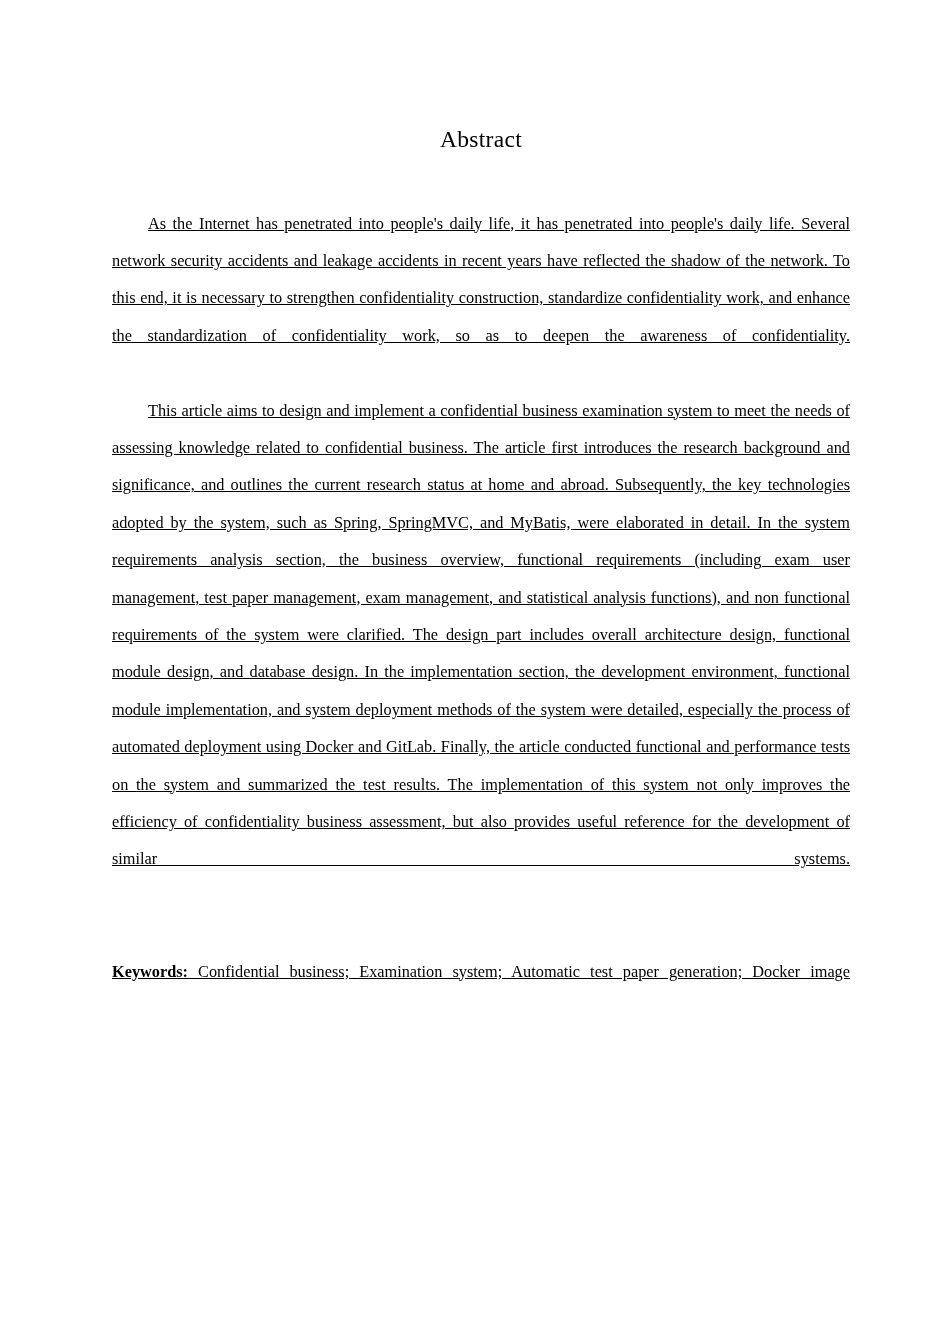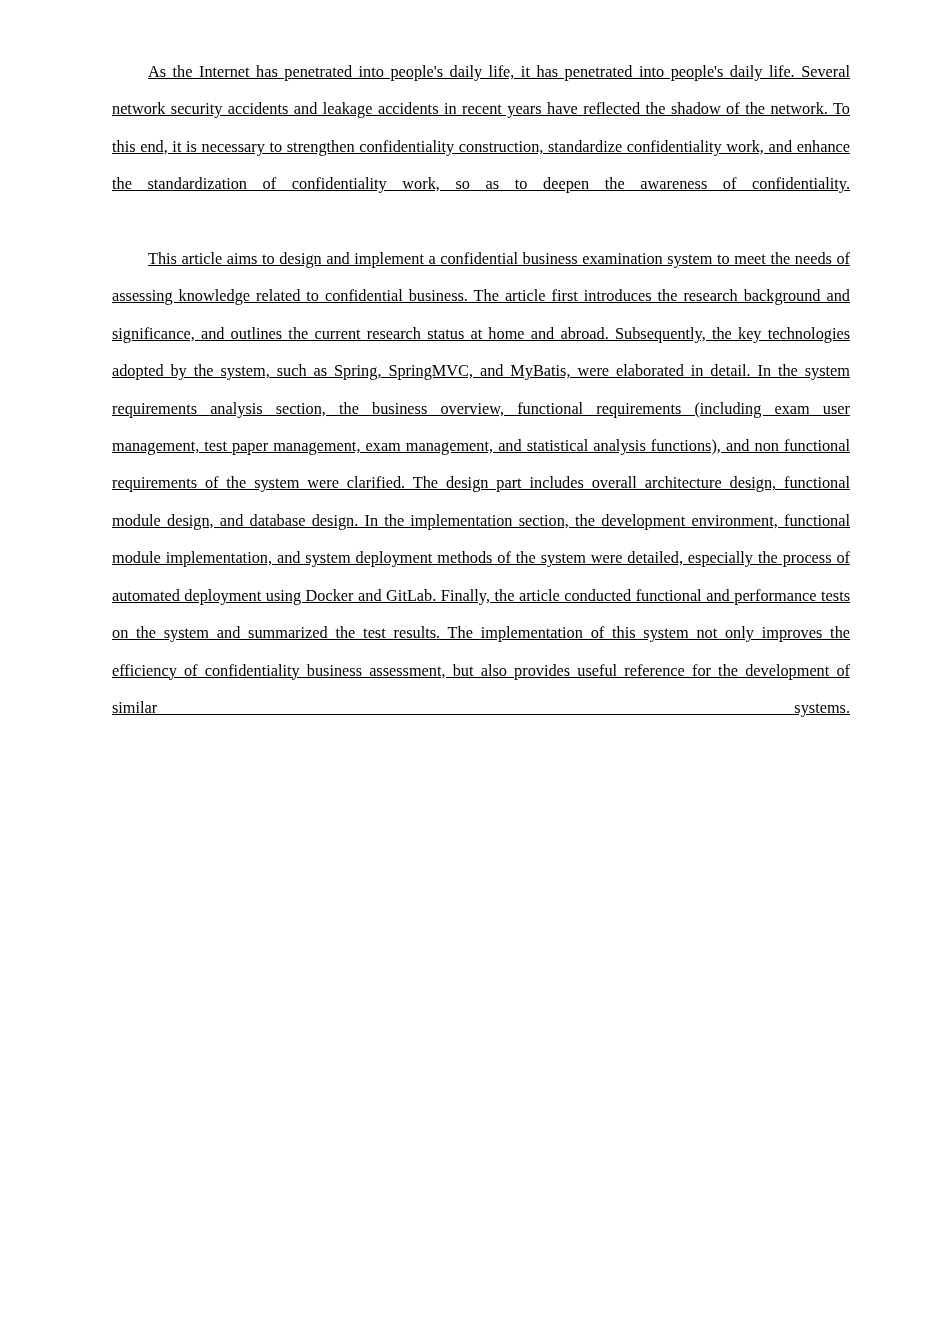--- a/index.html
+++ b/index.html
@@ -93,26 +93,30 @@
     width: 100%;
   }
 </style>
 </head>
 <body>
 
 <div class="page">
 
   <div class="content">
 
+    <h1 class="doc-title">Abstract</h1>
 
     <div class="body-block">
 
       <p class="para">As the Internet has penetrated into people's daily life, it has penetrated into people's daily life. Several network security accidents and leakage accidents in recent years have reflected the shadow of the network. To this end, it is necessary to strengthen confidentiality construction, standardize confidentiality work, and enhance the standardization of confidentiality work, so as to deepen the awareness of confidentiality.</p>
 
       <p class="para">This article aims to design and implement a confidential business examination system to meet the needs of assessing knowledge related to confidential business. The article first introduces the research background and significance, and outlines the current research status at home and abroad. Subsequently, the key technologies adopted by the system, such as Spring, SpringMVC, and MyBatis, were elaborated in detail. In the system requirements analysis section, the business overview, functional requirements (including exam user management, test paper management, exam management, and statistical analysis functions), and non functional requirements of the system were clarified. The design part includes overall architecture design, functional module design, and database design. In the implementation section, the development environment, functional module implementation, and system deployment methods of the system were detailed, especially the process of automated deployment using Docker and GitLab. Finally, the article conducted functional and performance tests on the system and summarized the test results. The implementation of this system not only improves the efficiency of confidentiality business assessment, but also provides useful reference for the development of similar systems.</p>
 
+      <p class="keywords">
+        <span class="kw-label">Keywords:</span><span>&nbsp;</span><span>Confidential business; Examination system; Automatic test paper generation; Docker image</span>
+      </p>
 
     </div>
 
   </div>
 
 
 </div>
 
 </body></html>

